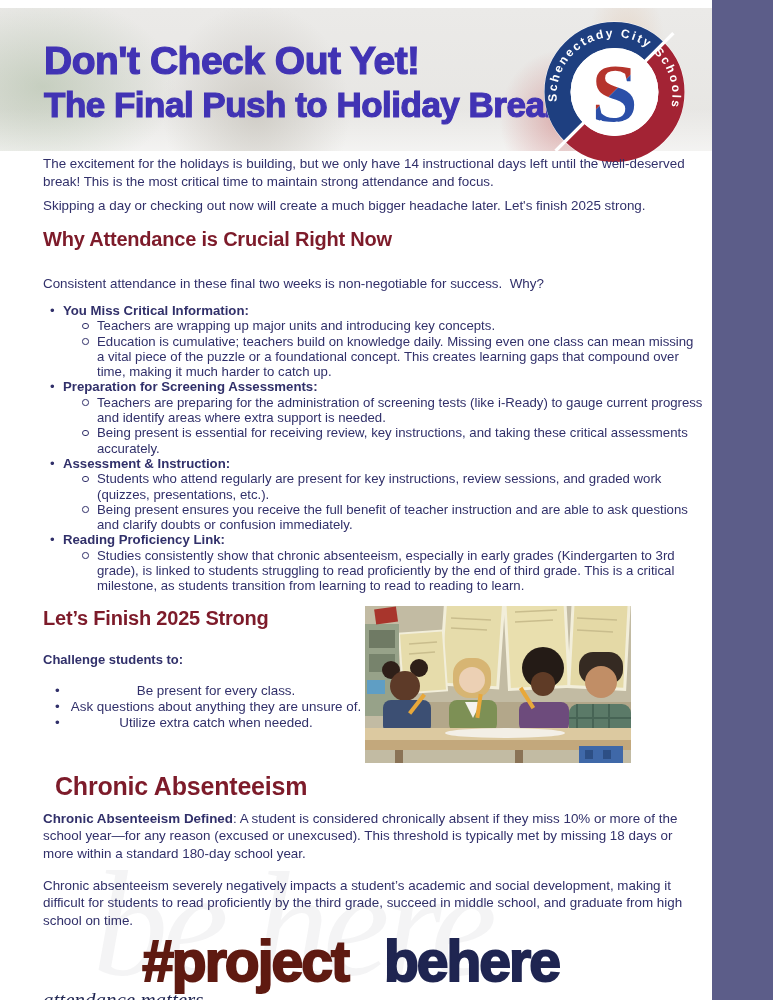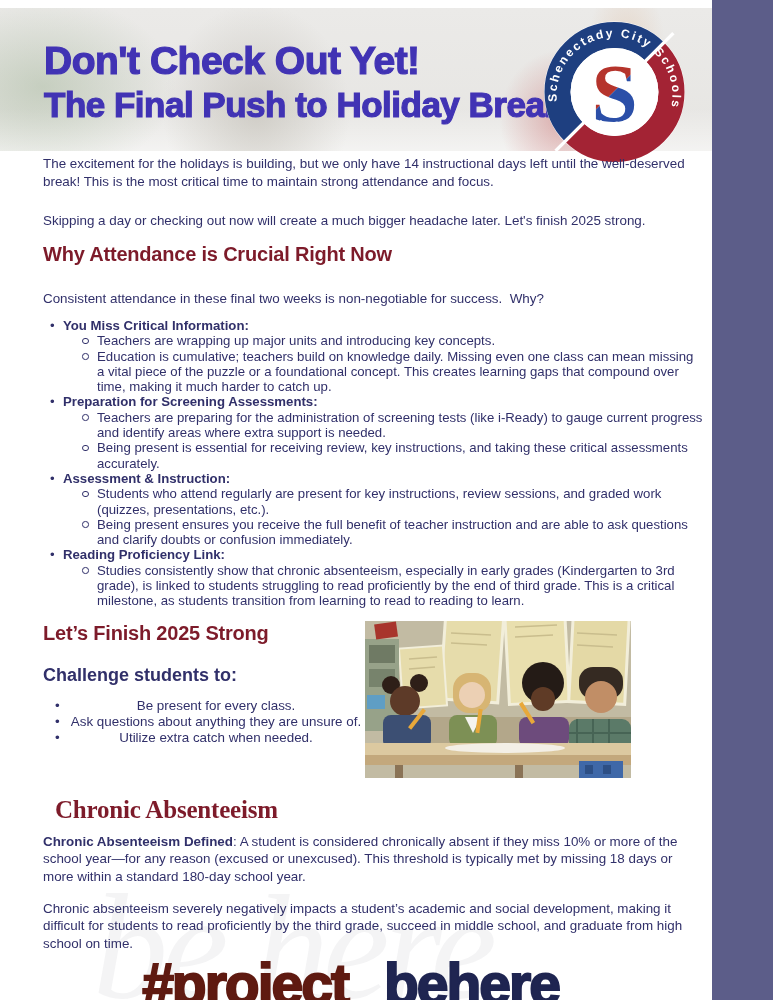--- a/index.html
+++ b/index.html
@@ -18,42 +18,42 @@
       linear-gradient(rgba(255,255,255,0) 70%, rgba(255,255,255,.55)),
       linear-gradient(#ebeae8,#e6e5e2);}
   .banner-title{position:absolute;left:44px;top:30px;line-height:1.18;color:#4133b4;
       font-weight:700;letter-spacing:-.5px;-webkit-text-stroke:1.2px #4133b4;}
   .banner-title .l1{font-size:39px;}
   .banner-title .l2{font-size:35px;}
   .logo{position:absolute;left:544px;top:10px;width:141px;height:148px;}
   
   .content{position:absolute;left:43px;top:155px;width:660px;font-size:13.4px;line-height:18px;}
   p{margin:0;}
-  .p2{margin-top:21px;}
+  .p2{margin-top:6px;}
   h2{margin:12px 0 0 0;font-size:20px;line-height:1.25;color:#7d1b2a;font-weight:700;letter-spacing:-.2px;}
   .lead{margin-top:23px;white-space:pre-wrap;}
   ul{margin:10px 0 0 0;padding:0;list-style:none;}
   ul.main{line-height:15.3px;font-size:13.2px;}
   ul.main>li{padding-left:20px;position:relative;margin:0;}
   ul.main>li::before{content:"•";position:absolute;left:7px;color:#31306a;}
   ul.main .blabel{font-weight:700;}
   ul.sub{margin:0;}
   ul.sub>li{padding-left:34px;position:relative;}
   ul.sub>li::before{content:"";position:absolute;left:19px;top:4.5px;width:4.5px;height:4.5px;
       border:1.2px solid #31306a;border-radius:50%;}
   
   .finish-row{position:relative;margin-top:12px;height:157px;}
   .finish-left{width:320px;}
-  .finish-left h3{margin:20px 0 0 0;font-size:18px;color:#31306a;font-weight:700;}
+  .finish-left h3{margin:20px 0 0 0;font-size:13px;color:#31306a;font-weight:700;}
   ul.finish{margin-top:14px;line-height:16px;text-align:center;}
   ul.finish>li{padding-left:26px;position:relative;}
   ul.finish>li::before{content:"•";position:absolute;left:12px;color:#31306a;}
   .photo{position:absolute;left:322px;top:0;width:266px;height:157px;overflow:hidden;}
   
-  h2.chronic{margin-top:16px;padding-left:12px;font-size:25px;font-family:Liberation Serif, serif;}
+  h2.chronic{margin-top:8px;padding-left:12px;font-size:25px;}
   .defined{margin-top:8px;line-height:17.6px;}
   .defined b{font-weight:700;}
   .impact{margin-top:14px;line-height:17.6px;}
   
   .footer{position:relative;margin-top:4px;height:120px;}
   .watermark{position:absolute;left:50px;top:-18px;font-family:"Liberation Serif",serif;
       font-style:italic;font-size:150px;color:rgba(60,60,80,.06);letter-spacing:-6px;white-space:nowrap;}
   .hashtag{position:relative;text-align:center;margin-left:-45px;font-size:57px;line-height:56px;
       font-weight:700;letter-spacing:-2px;-webkit-text-stroke:2px currentColor;}
   .hashtag .hred{color:#5f1a11;-webkit-text-stroke:2px #5f1a11;}

